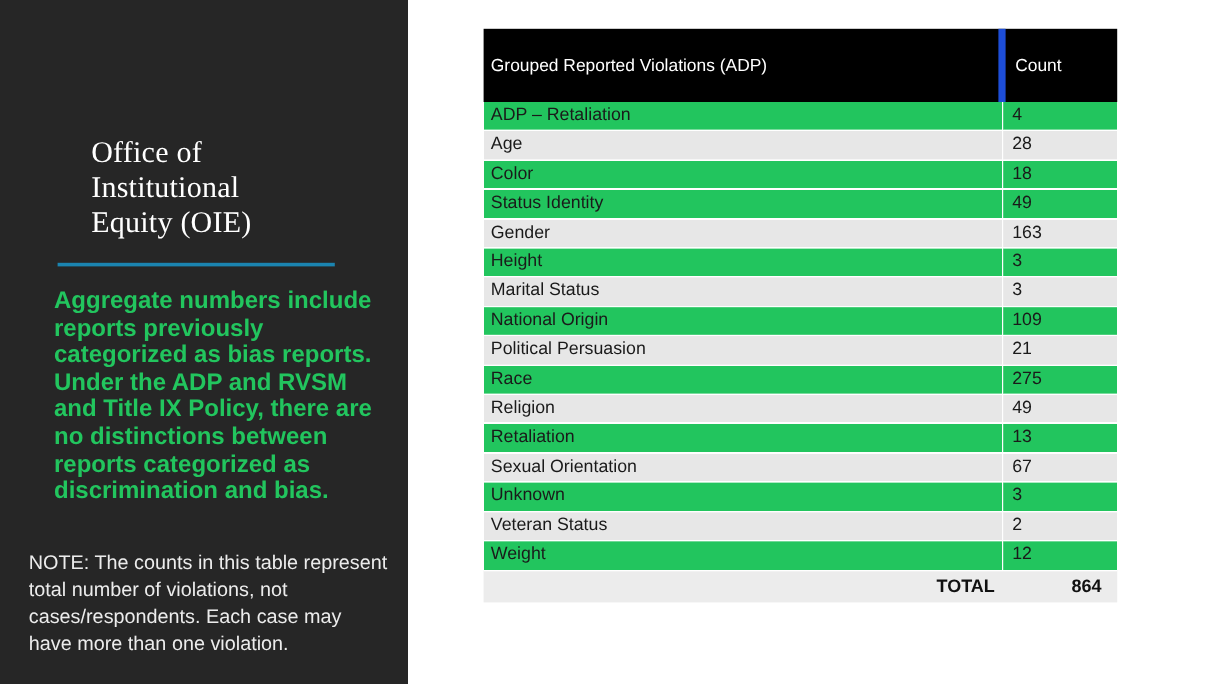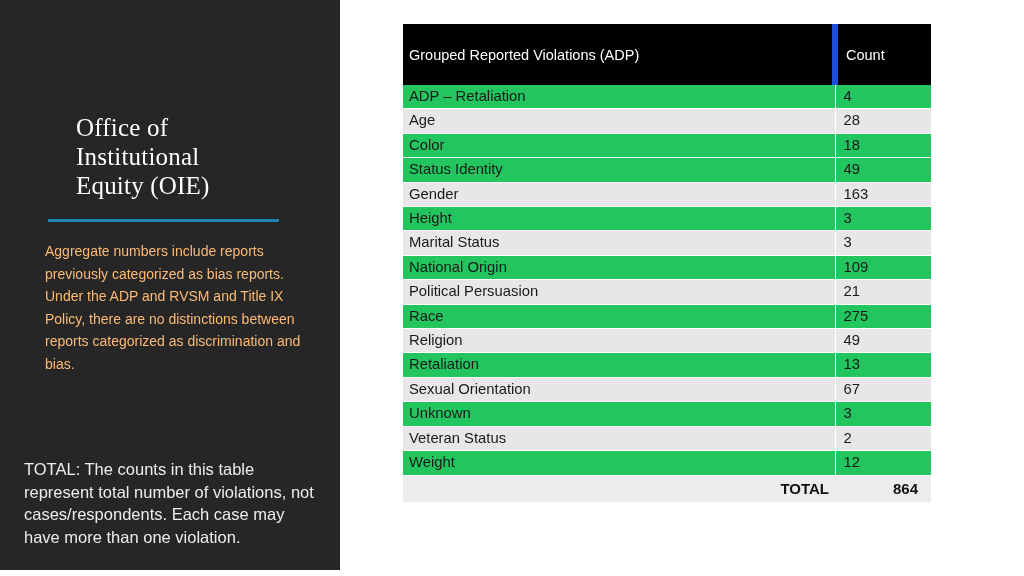--- a/index.html
+++ b/index.html
@@ -49,24 +49,24 @@
     width: 231px;
     height: 3px;
     background: #1b84b0;
   }
 
   #body-paragraph {
     position: absolute;
     left: 45px;
     top: 240px;
     width: 268px;
-    color: #fdba74;
-    font-size: 14px;
+    color: #22c55e;
+    font-size: 20px;
     line-height: 22.6px;
-    font-weight: 400;
+    font-weight: 700;
   }
 
   #note-paragraph {
     position: absolute;
     left: 24px;
     top: 458px;
     width: 300px;
     color: #ececec;
     font-size: 16.5px;
     line-height: 22.6px;
@@ -158,21 +158,21 @@
 <div id="left-panel">
 
   <div id="slide-title">Office of
 Institutional
 Equity (OIE)</div>
 
   <div id="title-rule"></div>
 
   <div id="body-paragraph">Aggregate numbers include reports previously categorized as bias reports. Under the ADP and RVSM and Title IX Policy, there are no distinctions between reports categorized as discrimination and bias.</div>
 
-  <div id="note-paragraph">TOTAL: The counts in this table represent total number of violations, not cases/respondents. Each case may have more than one violation.</div>
+  <div id="note-paragraph">NOTE: The counts in this table represent total number of violations, not cases/respondents. Each case may have more than one violation.</div>
 </div>
 
 <div id="table-region">
   <table class="violations">
     <colgroup>
       <col class="col-label">
       <col class="col-count">
     </colgroup>
     <thead>
       <tr class="header-row">

